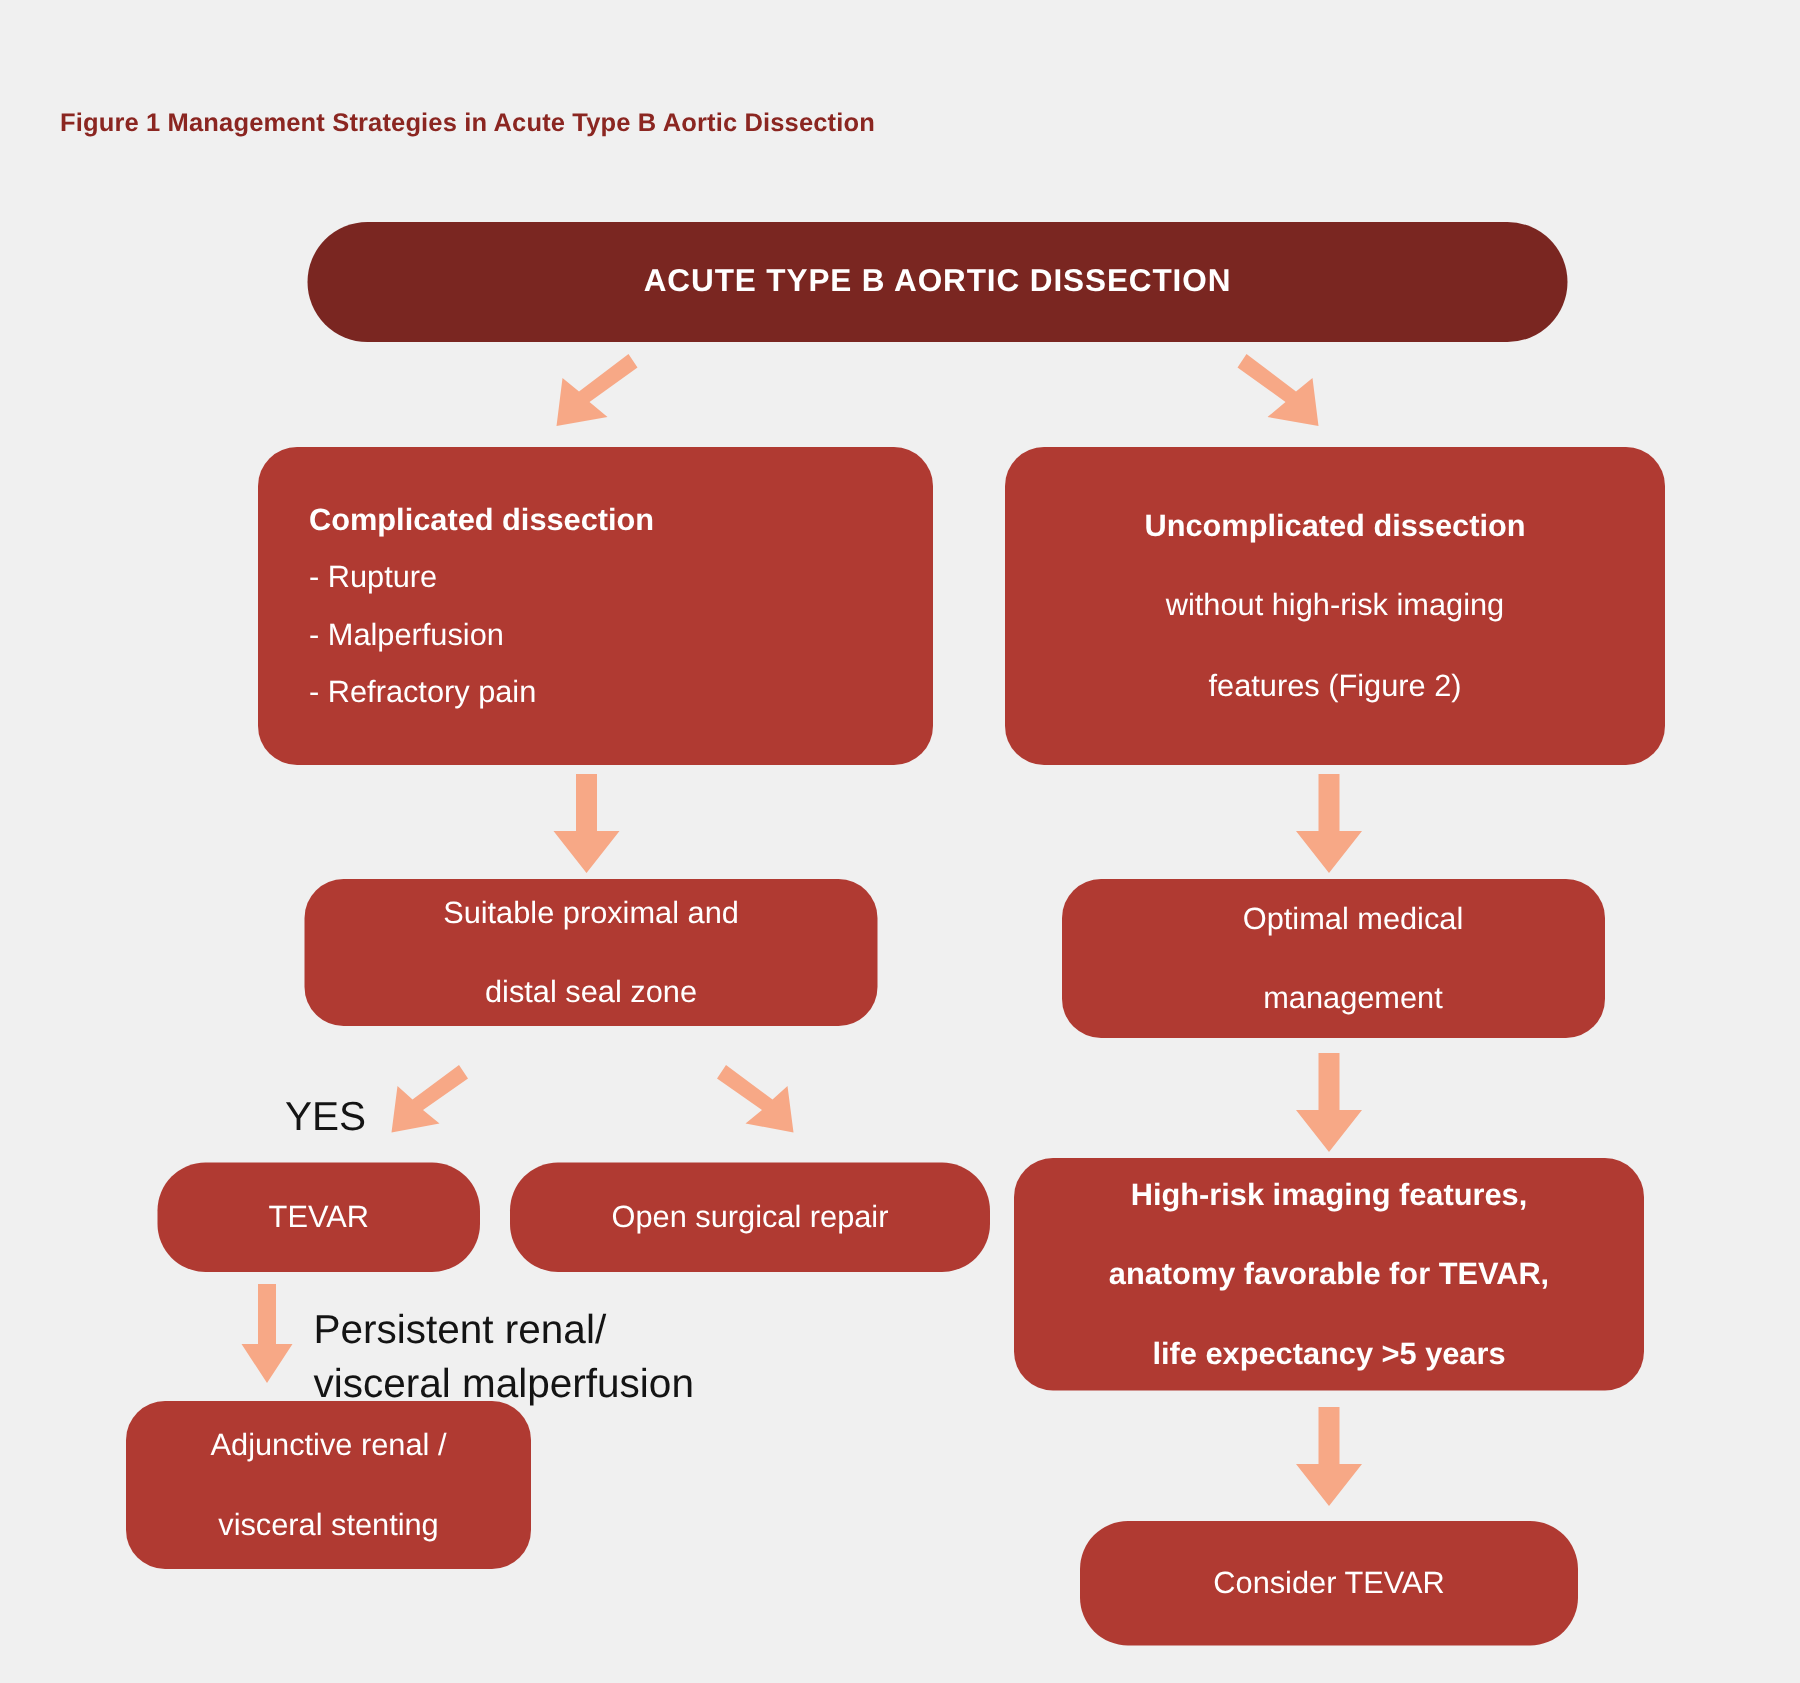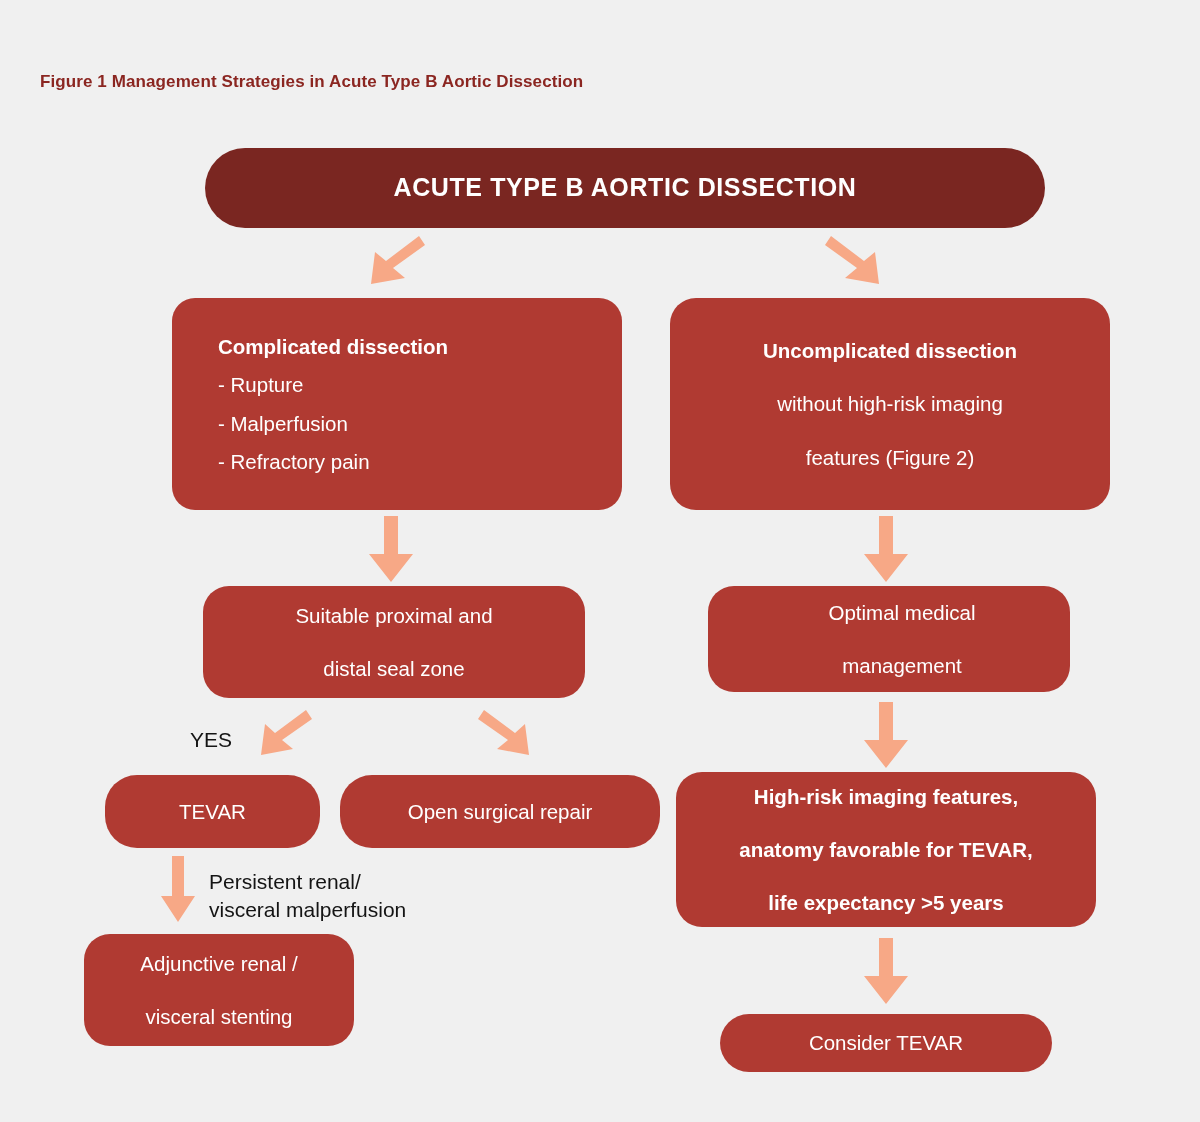--- a/index.html
+++ b/index.html
@@ -30,21 +30,21 @@
     align-items:center;
     justify-content:center;
     text-align:center;
     line-height:1.42;
     font-size:20.5px;
     padding:6px 14px;
   }
   .node.header{
     background:#7a2621;
     border-radius:40px;
-    font-size:25px;
+    font-size:21px;
     font-weight:bold;
     letter-spacing:.6px;
   }
   .node.pill{border-radius:32px;}
   .node.left-align{align-items:flex-start;text-align:left;}
   .node .strong{font-weight:bold;}
   .node .ln{display:block;}
   .node.left-align .ln{margin:0;}
   .node.left-align .strong{margin-bottom:9px;}
   .node.left-align .item{margin-bottom:9px;}
@@ -52,21 +52,21 @@
   .node.stacked .ln{margin:12px;}
 
   
   .arrow{position:absolute;}
   .arrow svg{display:block;overflow:visible;}
 
   
   .label{
     position:absolute;
     color:#141414;
-    font-size:21px;
+    font-size:27px;
     line-height:1.35;
     white-space:pre-line;
   }
 </style>
 </head>
 <body>
 
 <div id="canvas">
 
   <div class="fig-title">Figure 1 Management Strategies in Acute Type B Aortic Dissection</div>
@@ -80,21 +80,21 @@
       <polygon points="54,2 60,11 28,34 40,44 6,50 10,18 21,27" fill="#f7a886"></polygon>
     </svg>
   </div>
 
   <div class="arrow" style="left:825px;top:234px;width:60px;height:56px;">
     <svg width="60" height="56" viewBox="0 0 60 56">
       <polygon points="6,2 0,11 32,34 20,44 54,50 50,18 39,27" fill="#f7a886"></polygon>
     </svg>
   </div>
 
-  <div class="node left-align" style="left:172px;top:298px;width:450px;height:212px;padding-left:46px;border-radius:23px;">
+  <div class="node left-align" style="left:172px;top:298px;width:450px;height:212px;padding-left:34px;">
     <span class="ln strong">Complicated dissection</span>
     <span class="ln item">- Rupture</span>
     <span class="ln item">- Malperfusion</span>
     <span class="ln item">- Refractory pain</span>
   </div>
 
   <div class="node stacked" style="left:670px;top:298px;width:440px;height:212px;">
     <span class="ln strong">Uncomplicated dissection</span>
     <span class="ln">without high-risk imaging</span>
     <span class="ln">features (Figure 2)</span>
@@ -105,21 +105,21 @@
       <polygon points="17,0 31,0 31,38 46,38 24,66 2,38 17,38" fill="#f7a886"></polygon>
     </svg>
   </div>
 
   <div class="arrow" style="left:862px;top:516px;width:48px;height:68px;">
     <svg width="48" height="68" viewBox="0 0 48 68">
       <polygon points="17,0 31,0 31,38 46,38 24,66 2,38 17,38" fill="#f7a886"></polygon>
     </svg>
   </div>
 
-  <div class="node stacked" style="left:203px;top:586px;width:382px;height:112px;">
+  <div class="node stacked" style="left:203px;top:586px;width:382px;height:98px;">
     <span class="ln">Suitable proximal and</span>
     <span class="ln">distal seal zone</span>
   </div>
 
   <div class="node stacked" style="left:708px;top:586px;width:362px;height:106px;padding-left:40px;">
     <span class="ln">Optimal medical</span>
     <span class="ln">management</span>
   </div>
 
   <div class="label" style="left:190px;top:726px;">YES</div>
@@ -169,17 +169,17 @@
     <span class="ln">Adjunctive renal /</span>
     <span class="ln">visceral stenting</span>
   </div>
 
   <div class="arrow" style="left:862px;top:938px;width:48px;height:68px;">
     <svg width="48" height="68" viewBox="0 0 48 68">
       <polygon points="17,0 31,0 31,38 46,38 24,66 2,38 17,38" fill="#f7a886"></polygon>
     </svg>
   </div>
 
-  <div class="node pill" style="left:720px;top:1014px;width:332px;height:58px;">
+  <div class="node pill" style="left:720px;top:1014px;width:332px;height:83px;">
     <span class="ln">Consider TEVAR</span>
   </div>
 
 </div>
 
 </body></html>

